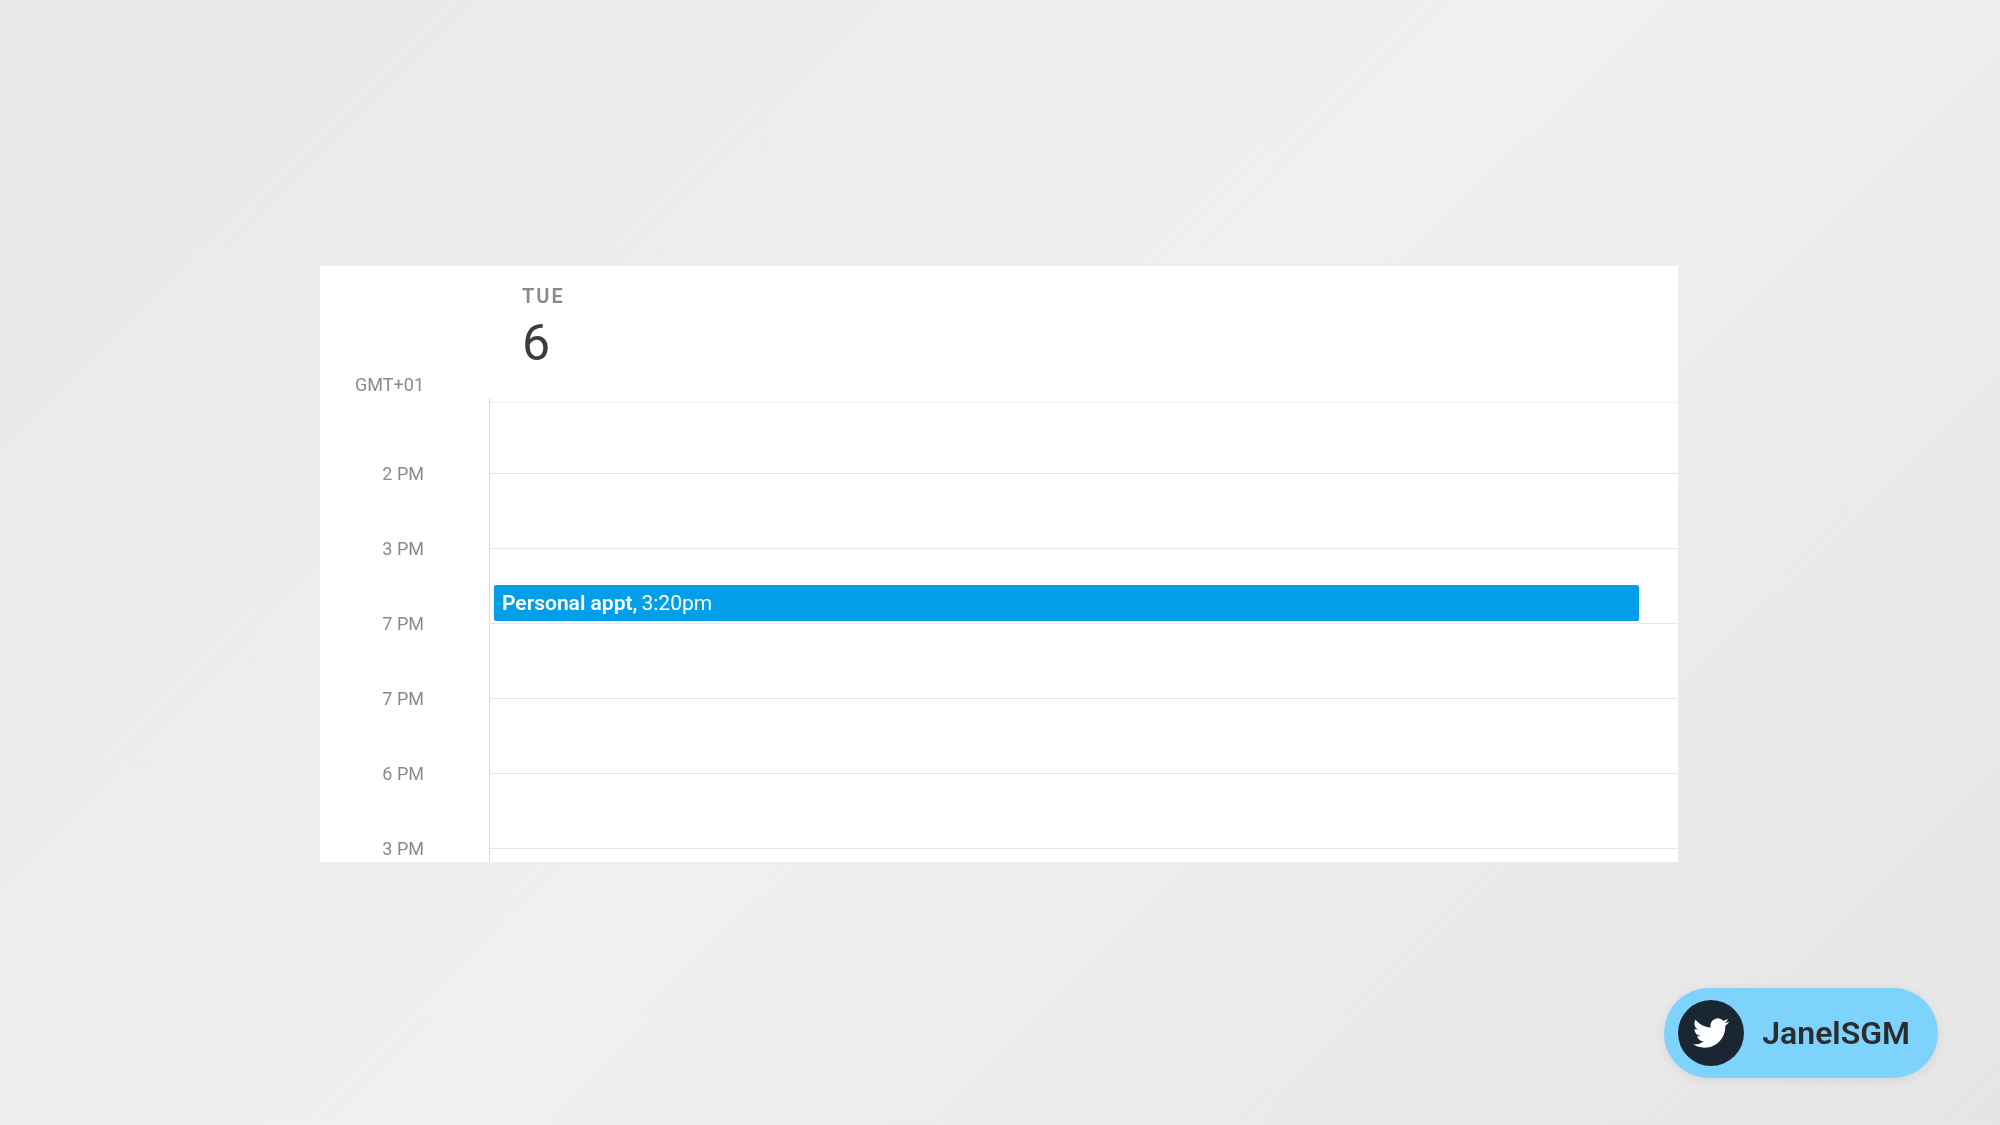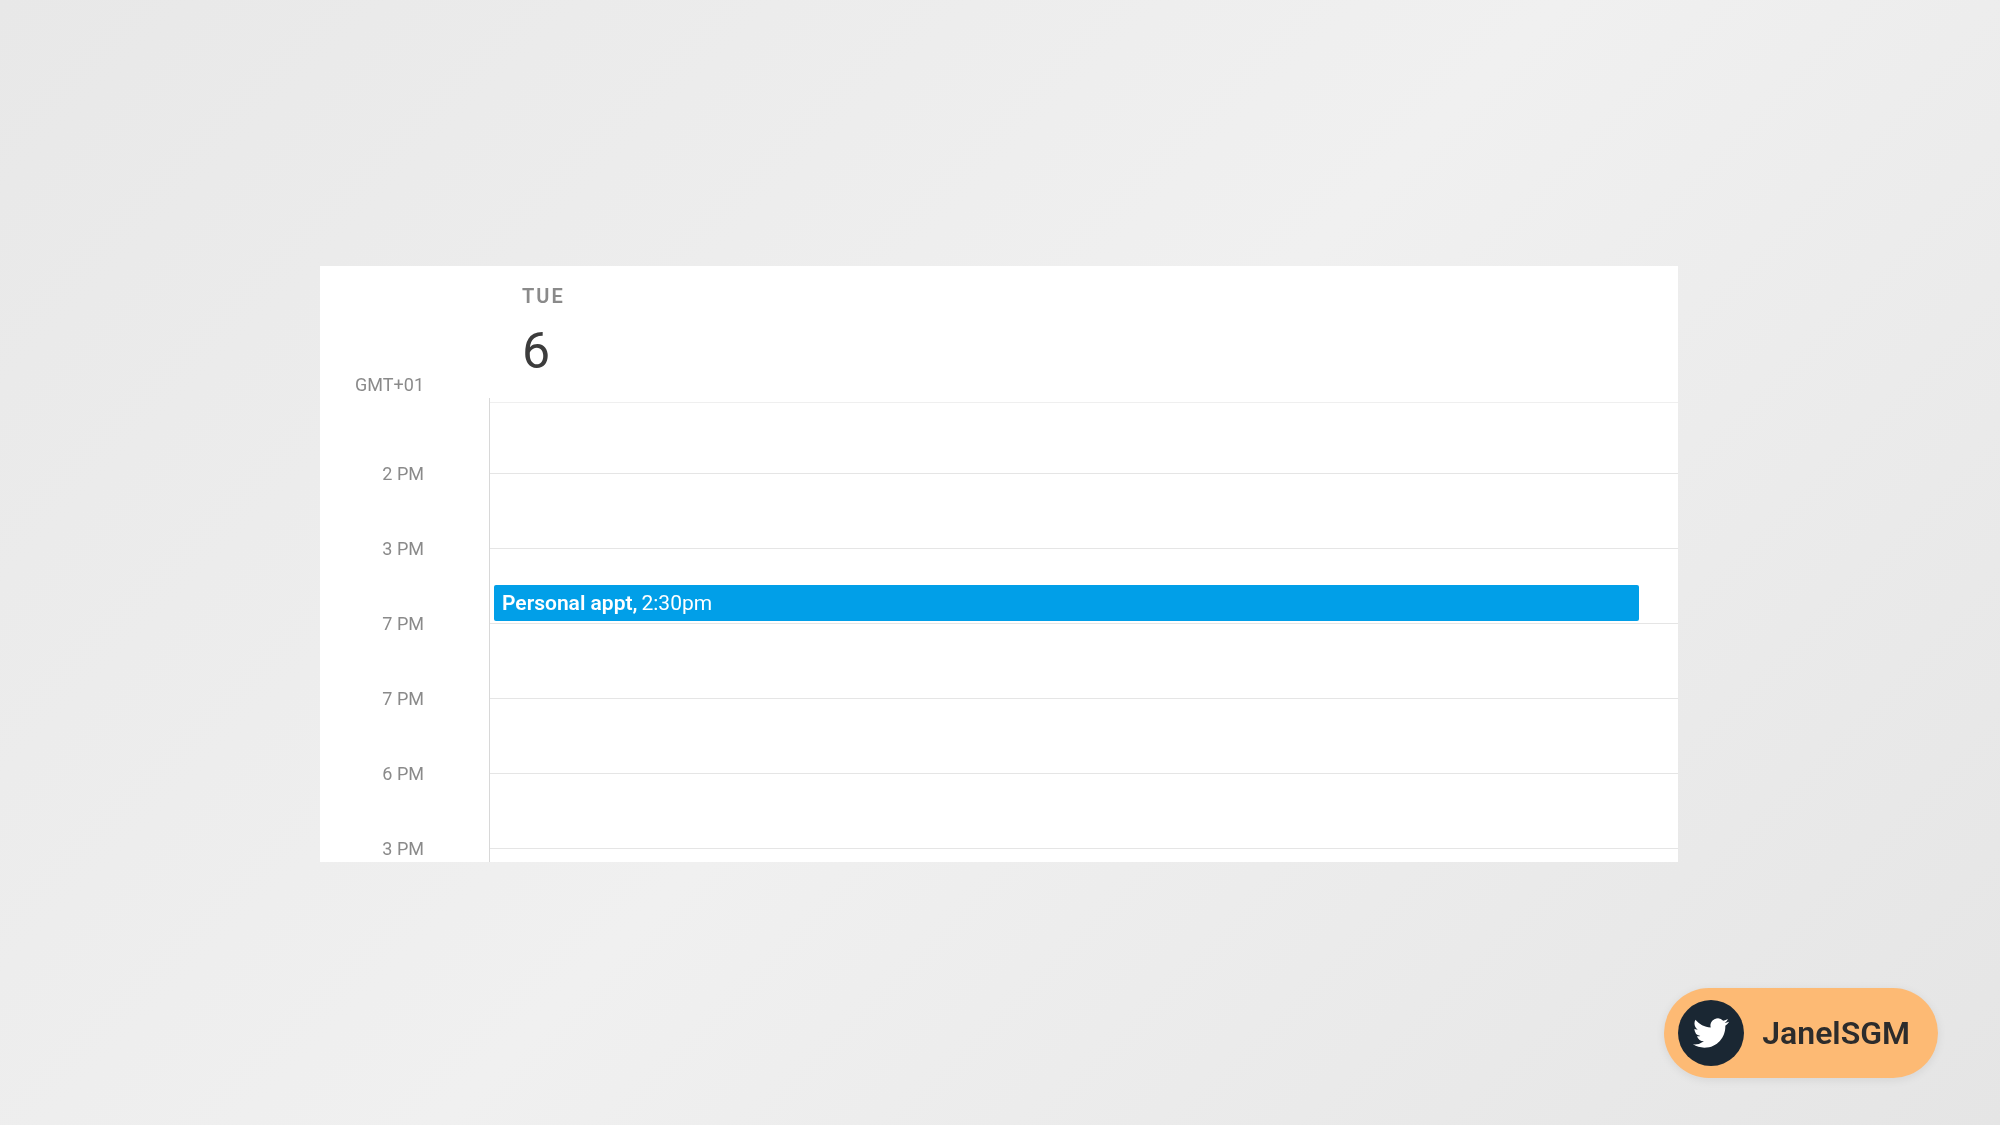--- a/index.html
+++ b/index.html
@@ -32,21 +32,20 @@
     .tz-column {
       width: 144px;
       position: relative;
     }
     .day-header {
       display: flex;
       flex-direction: column;
       align-items: flex-start;
       padding-left: 58px;
       padding-top: 18px;
-      gap: 8px;
     }
     .day-name {
       font-size: 20px;
       font-weight: 600;
       letter-spacing: 2px;
       color: #8a8a8a;
     }
     .day-number {
       font-size: 50px;
       font-weight: 400;
@@ -118,21 +117,21 @@
     .event-time {
       color: #ffffff;
       font-size: 21px;
       font-weight: 400;
       margin-left: 4px;
     }
     .attribution-pill {
       position: absolute;
       right: 62px;
       bottom: 47px;
-      background: #fdba74;
+      background: #7dd3fc;
       border-radius: 48px;
       padding: 12px 28px 12px 14px;
       display: flex;
       align-items: center;
       gap: 18px;
       box-shadow: 0 2px 10px rgba(0,0,0,0.08);
     }
     .twitter-circle {
       width: 66px;
       height: 66px;
@@ -178,21 +177,21 @@
     <div class="event-column">
       <div class="hour-line top-thin" style="top:4px"></div>
       <div class="hour-line" style="top:75px"></div>
       <div class="hour-line" style="top:150px"></div>
       <div class="hour-line" style="top:225px"></div>
       <div class="hour-line" style="top:300px"></div>
       <div class="hour-line" style="top:375px"></div>
       <div class="hour-line" style="top:450px"></div>
       <div class="event-block" style="top:187px; height:36px;">
         <span class="event-title">Personal appt,</span>
-        <span class="event-time">2:30pm</span>
+        <span class="event-time">3:20pm</span>
       </div>
     </div>
   </div>
 </div>
 
 <div class="attribution-pill">
   <div class="twitter-circle">
     <svg viewBox="0 0 24 24">
         <path d="M23.953 4.57a10 10 0 01-2.825.775 4.958 4.958 0 002.163-2.723c-.951.555-2.005.959-3.127 1.184a4.92 4.92 0 00-8.384 4.482C7.69 8.095 4.067 6.13 1.64 3.162a4.822 4.822 0 00-.666 2.475c0 1.71.87 3.213 2.188 4.096a4.904 4.904 0 01-2.228-.616v.06a4.923 4.923 0 003.946 4.827 4.996 4.996 0 01-2.212.085 4.936 4.936 0 004.604 3.417 9.867 9.867 0 01-6.102 2.105c-.39 0-.779-.023-1.17-.067a13.995 13.995 0 007.557 2.209c9.053 0 13.998-7.496 13.998-13.985 0-.21 0-.42-.015-.63A9.935 9.935 0 0024 4.59z"></path>
       </svg>

